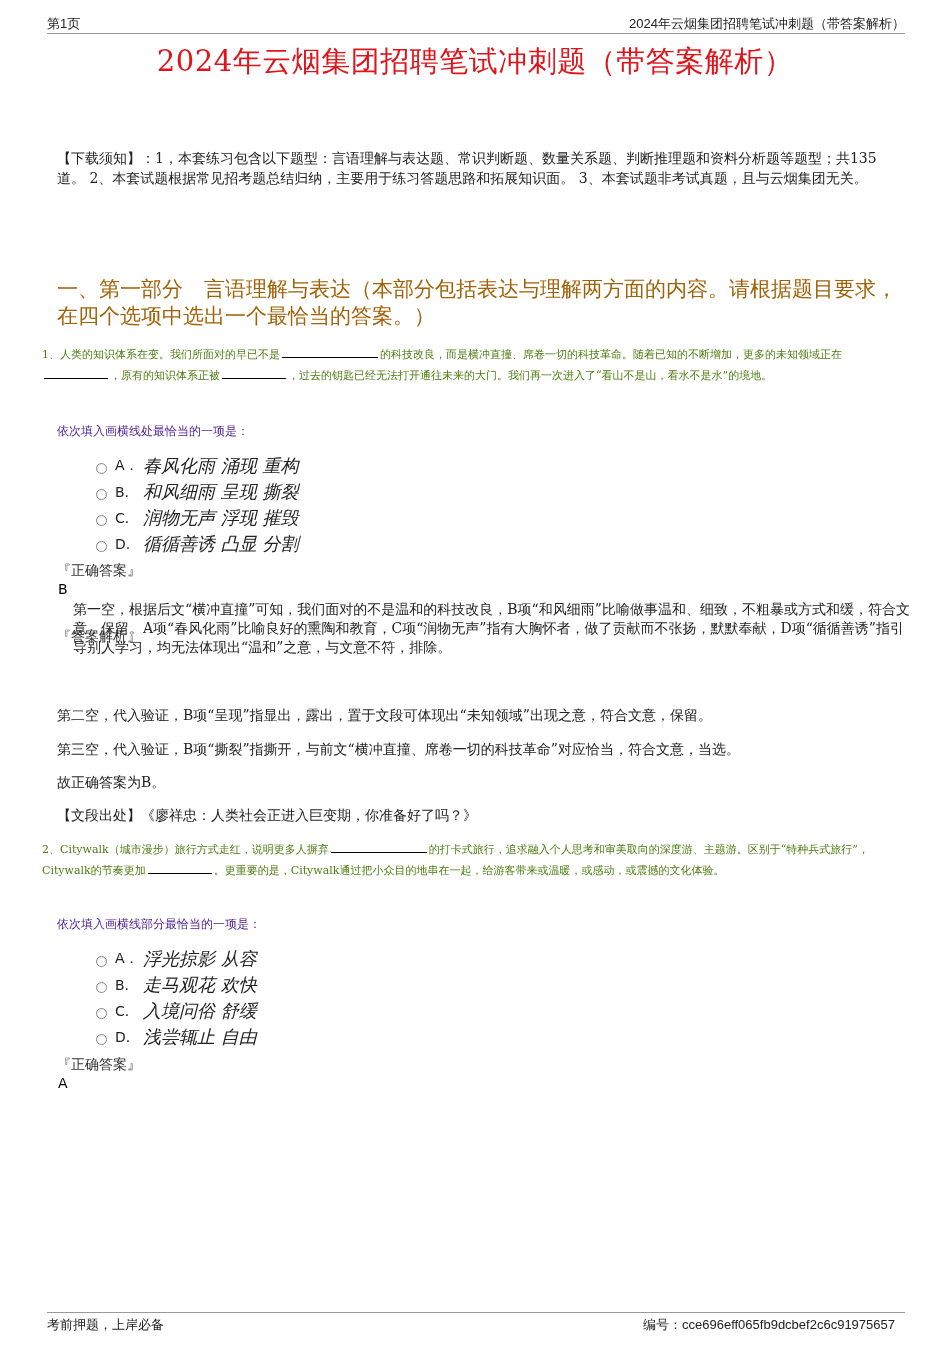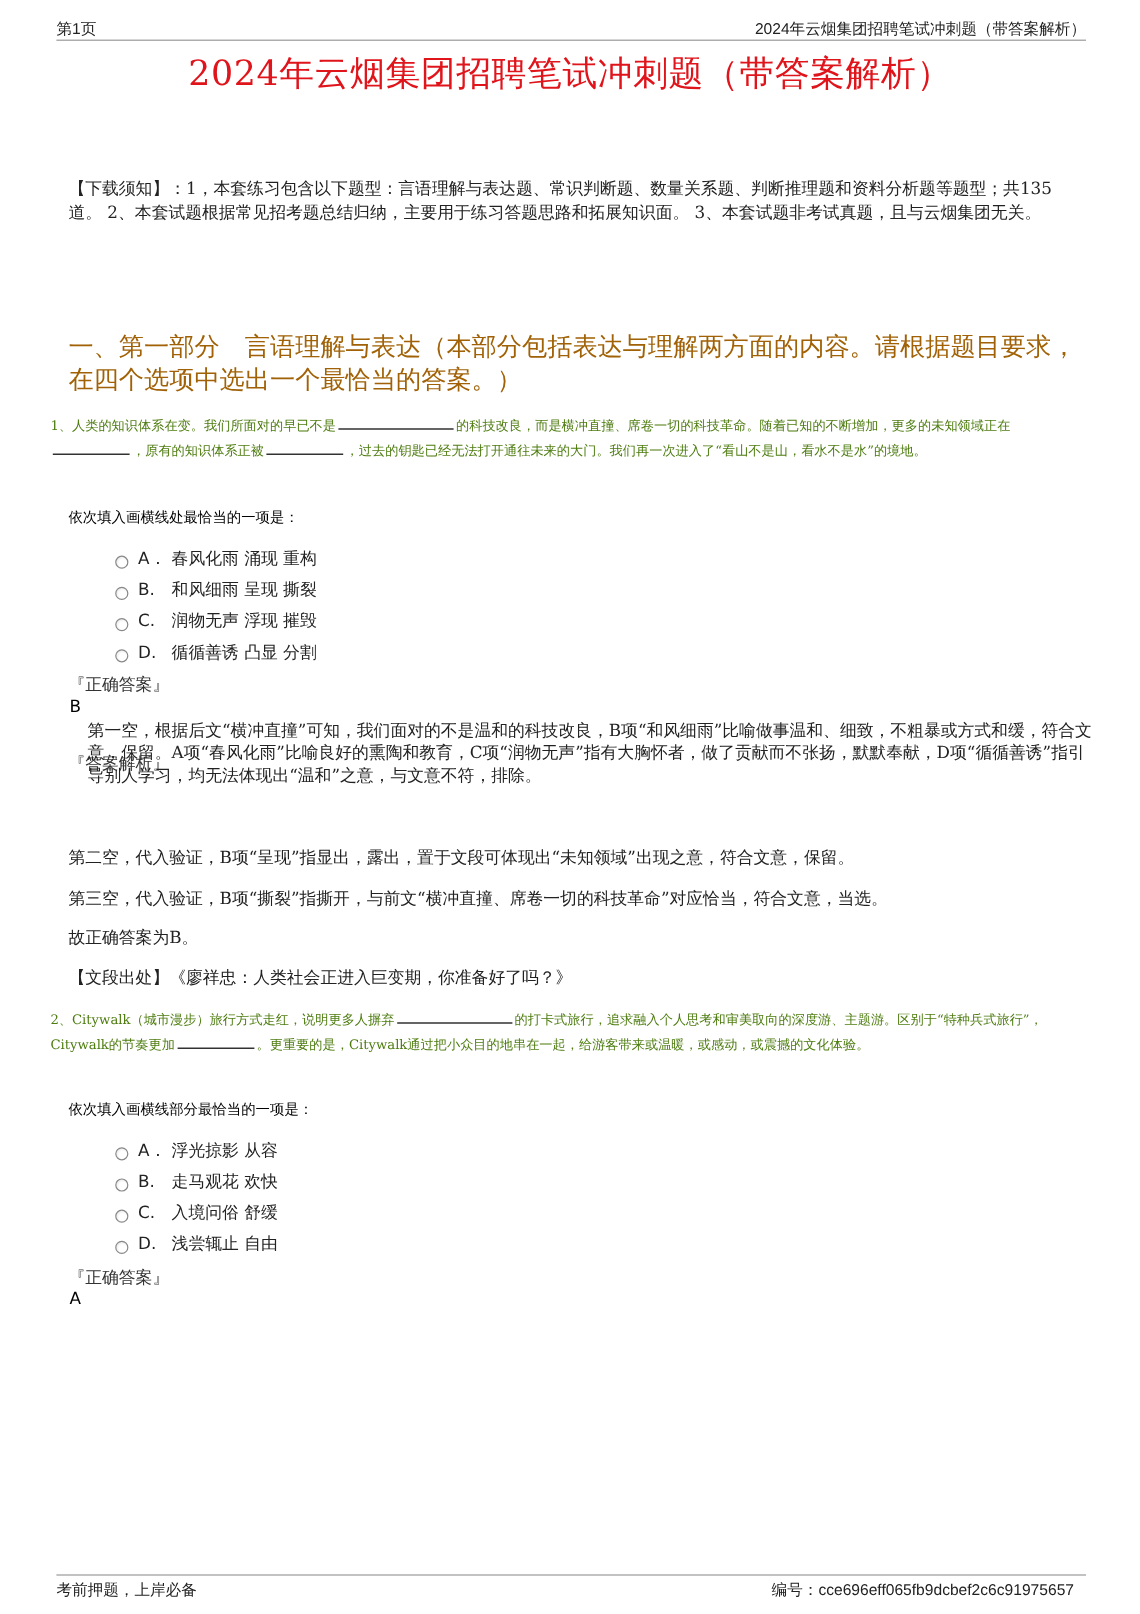--- a/index.html
+++ b/index.html
@@ -11,27 +11,27 @@
   .hdr .l { position: absolute; left: 0; top: 1px; text-align: right; }
   .hdr .r { position: absolute; right: 0; top: 1px; }
   .title { position: absolute; left: 0; right: 0; top: 42px; text-align: center;
            color: #e0141b; font-size: 29px; letter-spacing: 0.5px; }
   .notice { position: absolute; left: 57px; width: 845px; top: 148px; font-size: 14px;
             line-height: 20px; color: #222; }
   .section { position: absolute; left: 57px; width: 845px; top: 276px; font-size: 21px;
              line-height: 27px; color: #a16207; }
   .q { position: absolute; left: 42px; width: 838px; font-size: 11px; line-height: 21px; color: #4d7c0f; }
   .blank { display: inline-block; border-bottom: 1px solid #000; height: 13px; vertical-align: baseline; margin: 0 2px; }
-  .prompt { position: absolute; left: 57px; font-size: 12px; color: #000000; }
+  .prompt { position: absolute; left: 57px; font-size: 12px; color: #4c1d95; }
   .opts { position: absolute; left: 96px; }
   .opt { height: 26px; display: flex; align-items: center; font-size: 14px; color: #222; }
   .radio { width: 9px; height: 9px; border-radius: 50%; border: 1px solid #888;
            background: radial-gradient(circle at 60% 60%, #fff 40%, #ddd 100%); margin-right: 8px; margin-top: 4px; }
   .opt .letter { font-family: "DejaVu Sans", sans-serif; width: 28px; font-size: 14px; }
-  .opt .text { font-family: "DejaVu Sans", sans-serif; font-size: 14px; }
+  .opt .text { font-family: "DejaVu Sans", sans-serif; font-size: 18px; font-style: italic; }
   .label { position: absolute; left: 57px; font-size: 14px; color: #333; }
   .ans { position: absolute; left: 58px; font-family: "DejaVu Sans", sans-serif; font-size: 14px; color: #000; }
   .para { position: absolute; left: 57px; width: 838px; font-size: 14px; line-height: 19px; color: #222; }
   .ftr { position: absolute; left: 47px; right: 45px; top: 1312px; border-top: 1px solid #9a9a9a;
          font-family: "Liberation Sans", "DejaVu Sans", sans-serif; font-size: 13px; color: #222; padding-top: 3px; }
   .ftr .l { position: absolute; left: 0; top: 3px; }
   .ftr .r { position: absolute; right: 10px; top: 3px; }
 </style>
 </head>
 <body>

